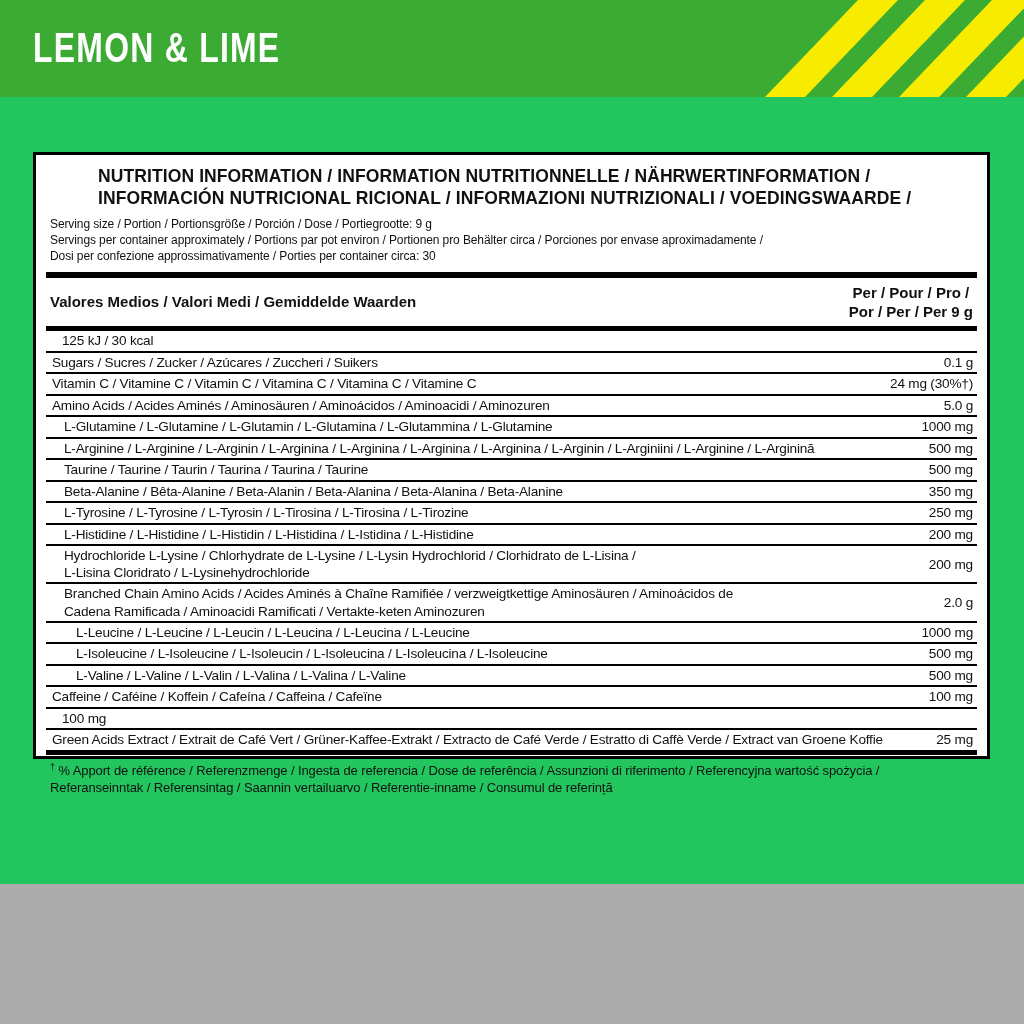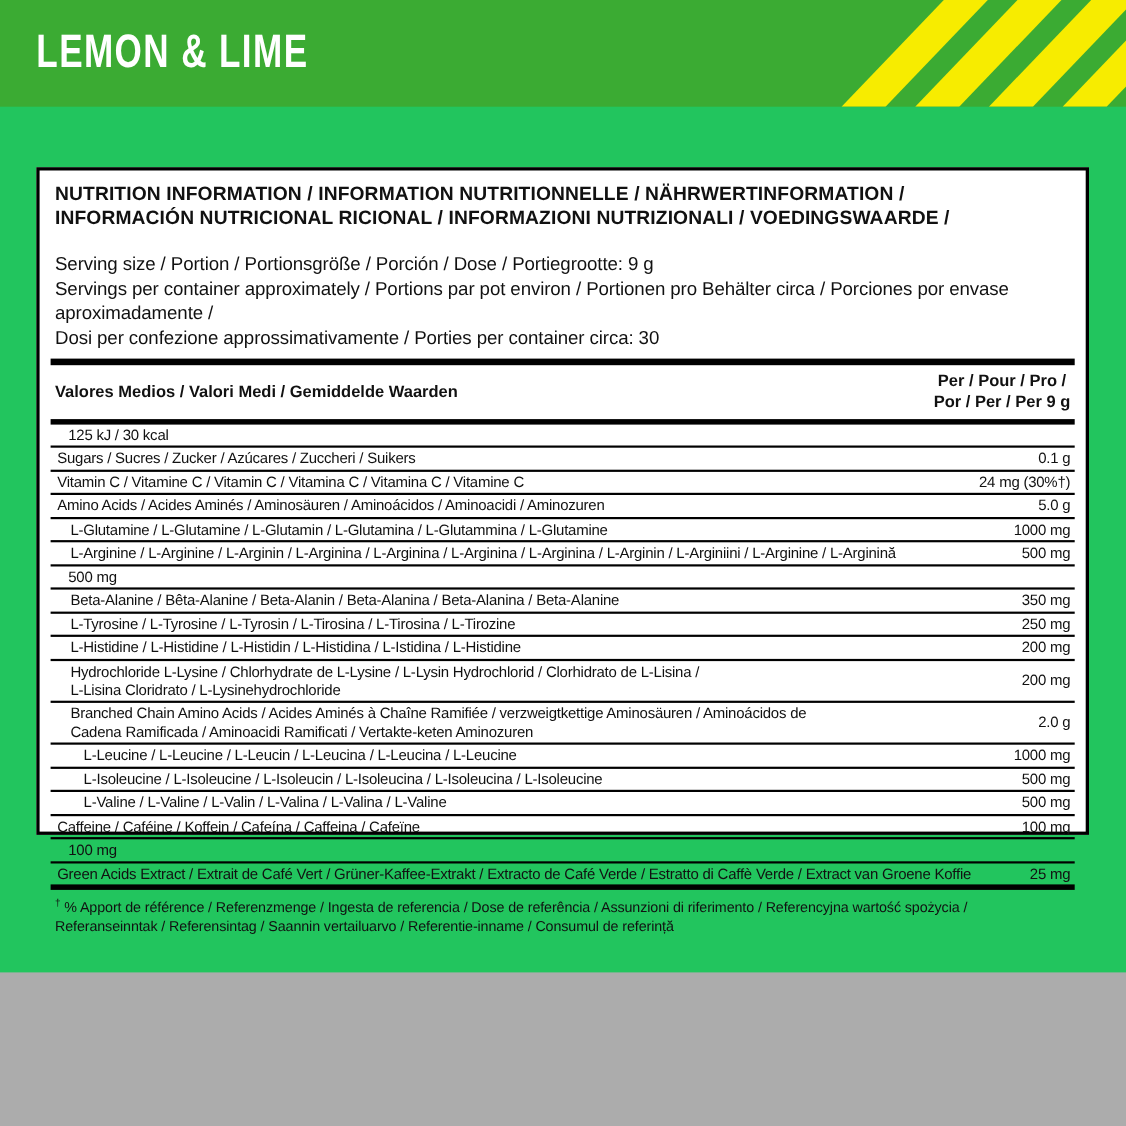--- a/index.html
+++ b/index.html
@@ -10,22 +10,22 @@
   .band{position:absolute;left:0;top:0;width:1024px;height:97px;background:var(--green,#3BAB33);}
   .flavor{position:absolute;left:33px;top:50%;transform:translateY(-53%) scale(0.84,1.12);
           transform-origin:left center;font-size:38px;font-weight:700;color:#fff;
           letter-spacing:1.5px;white-space:nowrap;}
   .stripes{position:absolute;right:0;top:0;height:97px;width:280px;display:block;}
 
   
   .panel{position:absolute;left:33px;top:152px;width:957px;height:607px;background:#fff;
          border:3px solid #000;box-sizing:border-box;padding:0 10px;}
   .panel-head{padding:11px 4px 7px 4px;}
-  .title{font-weight:700;font-size:17.5px;line-height:1.24;letter-spacing:.1px;}
-  .serving{font-size:17px;line-height:1.32;margin-top:20px;letter-spacing:-.1px;}
+  .title{font-weight:700;font-size:17.5px;line-height:1.24;letter-spacing:.1px;margin-left:48px;}
+  .serving{font-size:12px;line-height:1.32;margin-top:8px;letter-spacing:-.1px;}
   .bar{height:6px;background:#000;}
   .bar-thin{height:5px;background:#000;}
   .cols{display:flex;justify-content:space-between;align-items:center;
         font-weight:700;font-size:15px;line-height:1.28;padding:5px 4px;}
   .cols-right{text-align:center;white-space:nowrap;}
   .rows{}
   .row{display:flex;justify-content:space-between;align-items:center;
        padding:1px 4px;min-height:17.5px;font-size:13.6px;letter-spacing:-.2px;line-height:1.26;}
   .row + .row{border-top:2px solid #000;}
   .row-label{flex:1 1 auto;white-space:pre-line;}
@@ -101,20 +101,21 @@
       </div>
         <div class="row ind1">
         <span class="row-label">L-Glutamine / L-Glutamine / L-Glutamin / L-Glutamina / L-Glutammina / L-Glutamine</span>
         <span class="row-value">1000 mg</span>
       </div>
         <div class="row ind1">
         <span class="row-label">L-Arginine / L-Arginine / L-Arginin / L-Arginina / L-Arginina / L-Arginina / L-Arginina / L-Arginin / L-Arginiini / L-Arginine / L-Arginină</span>
         <span class="row-value">500 mg</span>
       </div>
         <div class="row ind1">
+        <span class="row-label">Taurine / Taurine / Taurin / Taurina / Taurina / Taurine</span>
         <span class="row-value">500 mg</span>
       </div>
         <div class="row ind1">
         <span class="row-label">Beta-Alanine / Bêta-Alanine / Beta-Alanin / Beta-Alanina / Beta-Alanina / Beta-Alanine</span>
         <span class="row-value">350 mg</span>
       </div>
         <div class="row ind1">
         <span class="row-label">L-Tyrosine / L-Tyrosine / L-Tyrosin / L-Tirosina / L-Tirosina / L-Tirozine</span>
         <span class="row-value">250 mg</span>
       </div>

